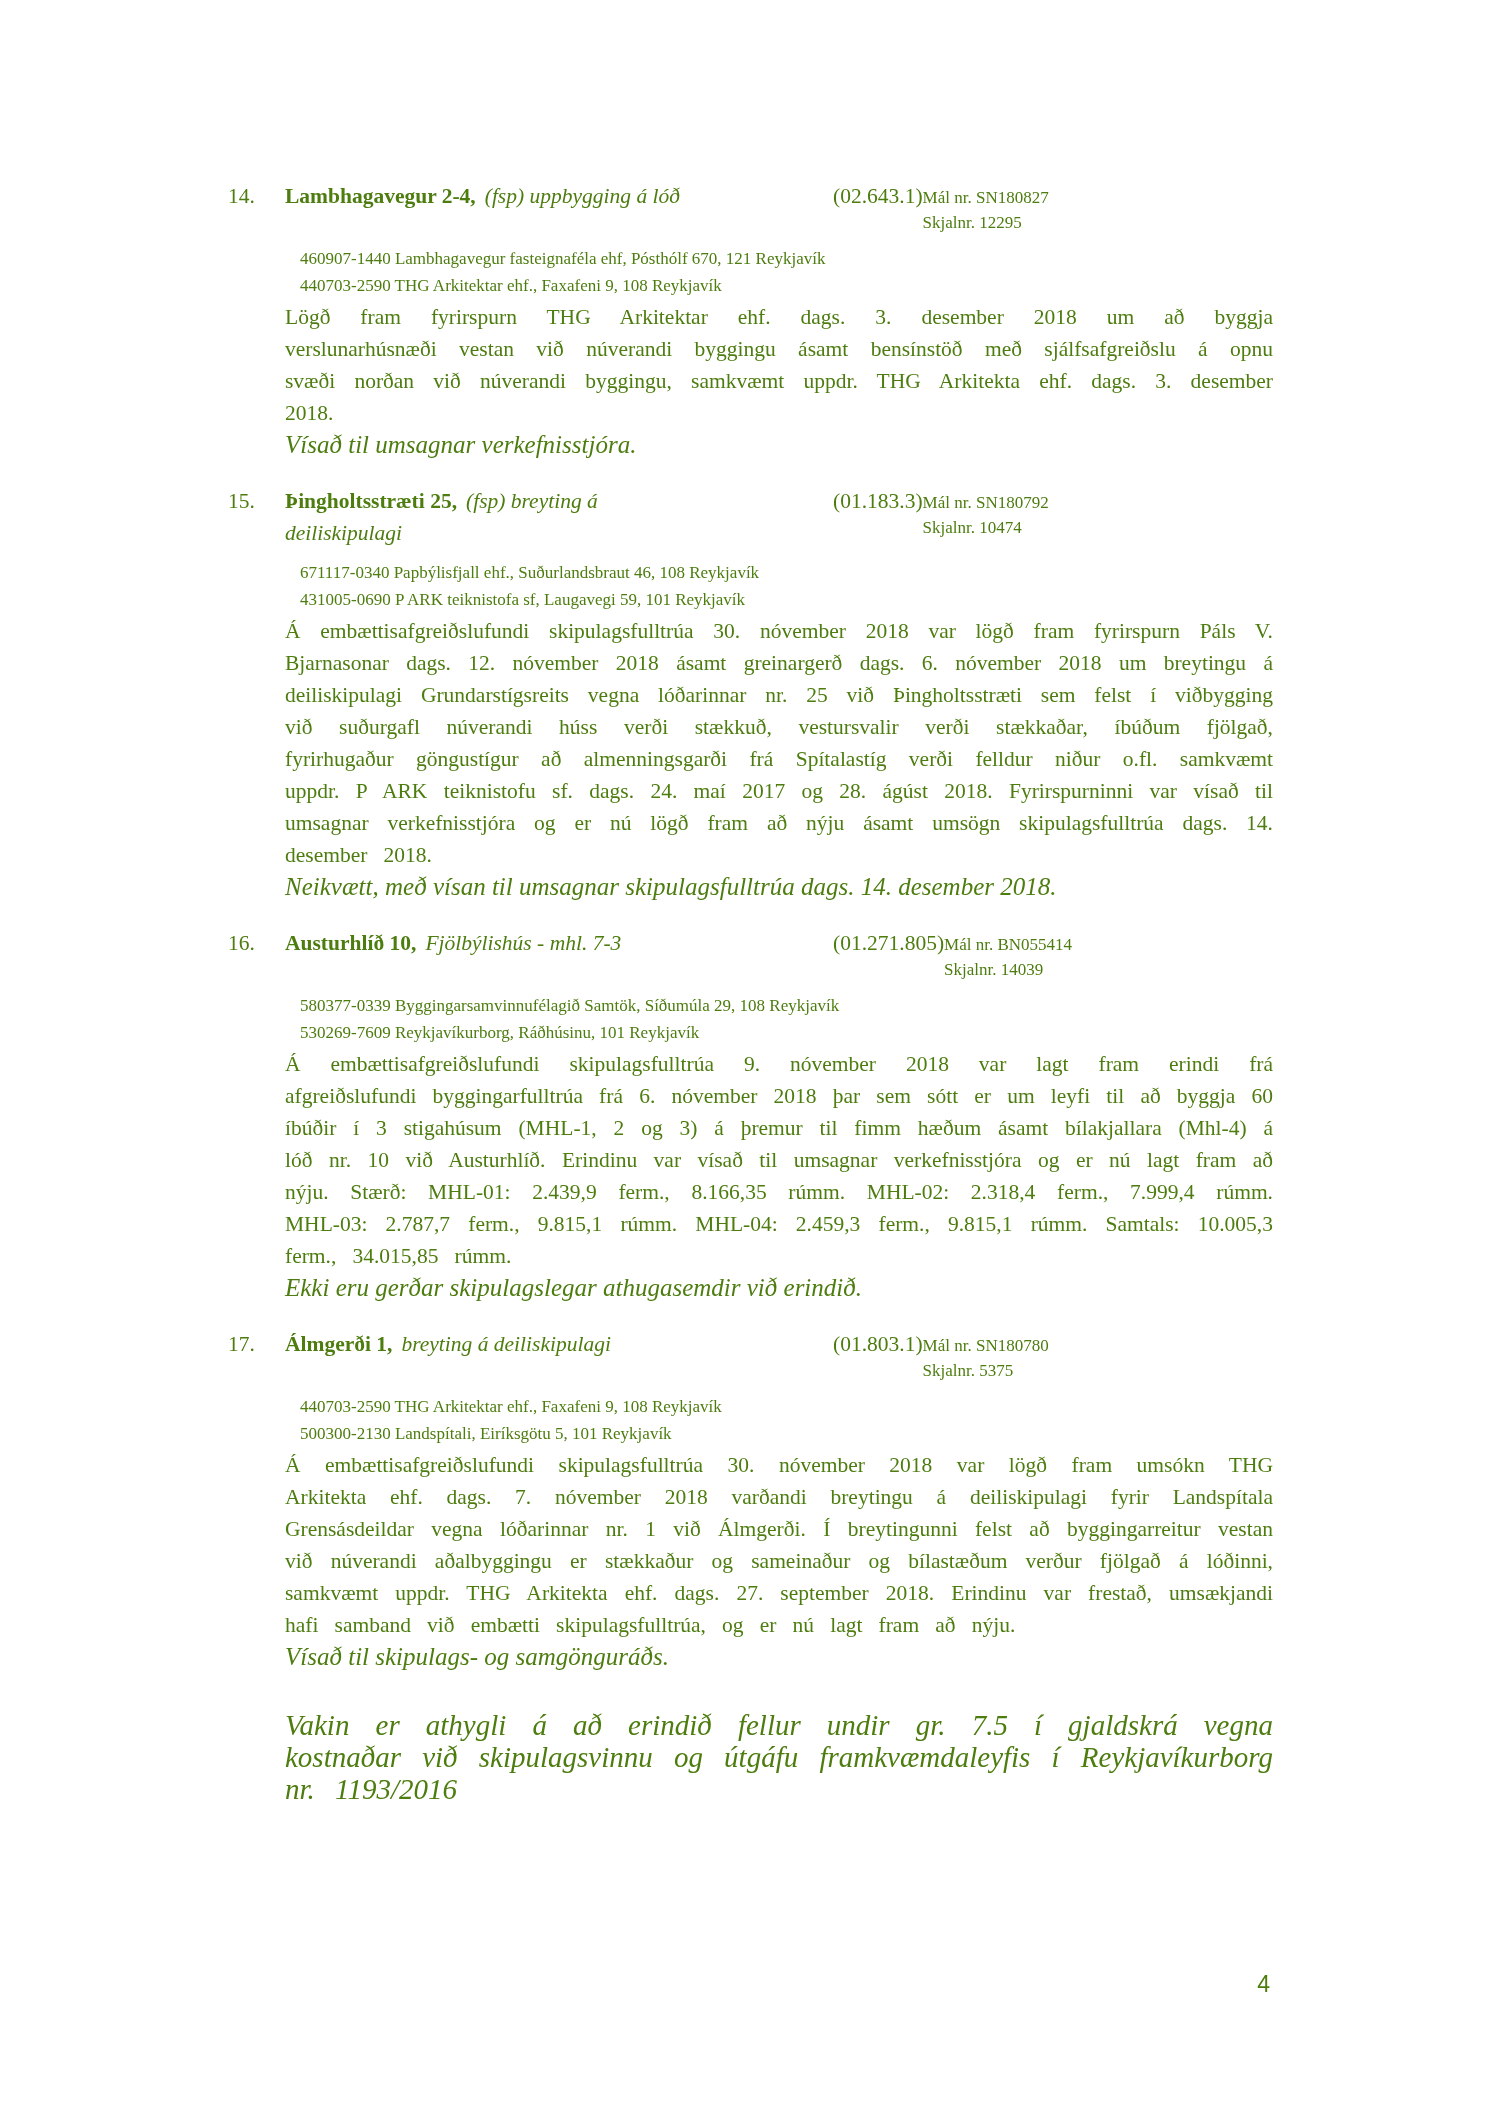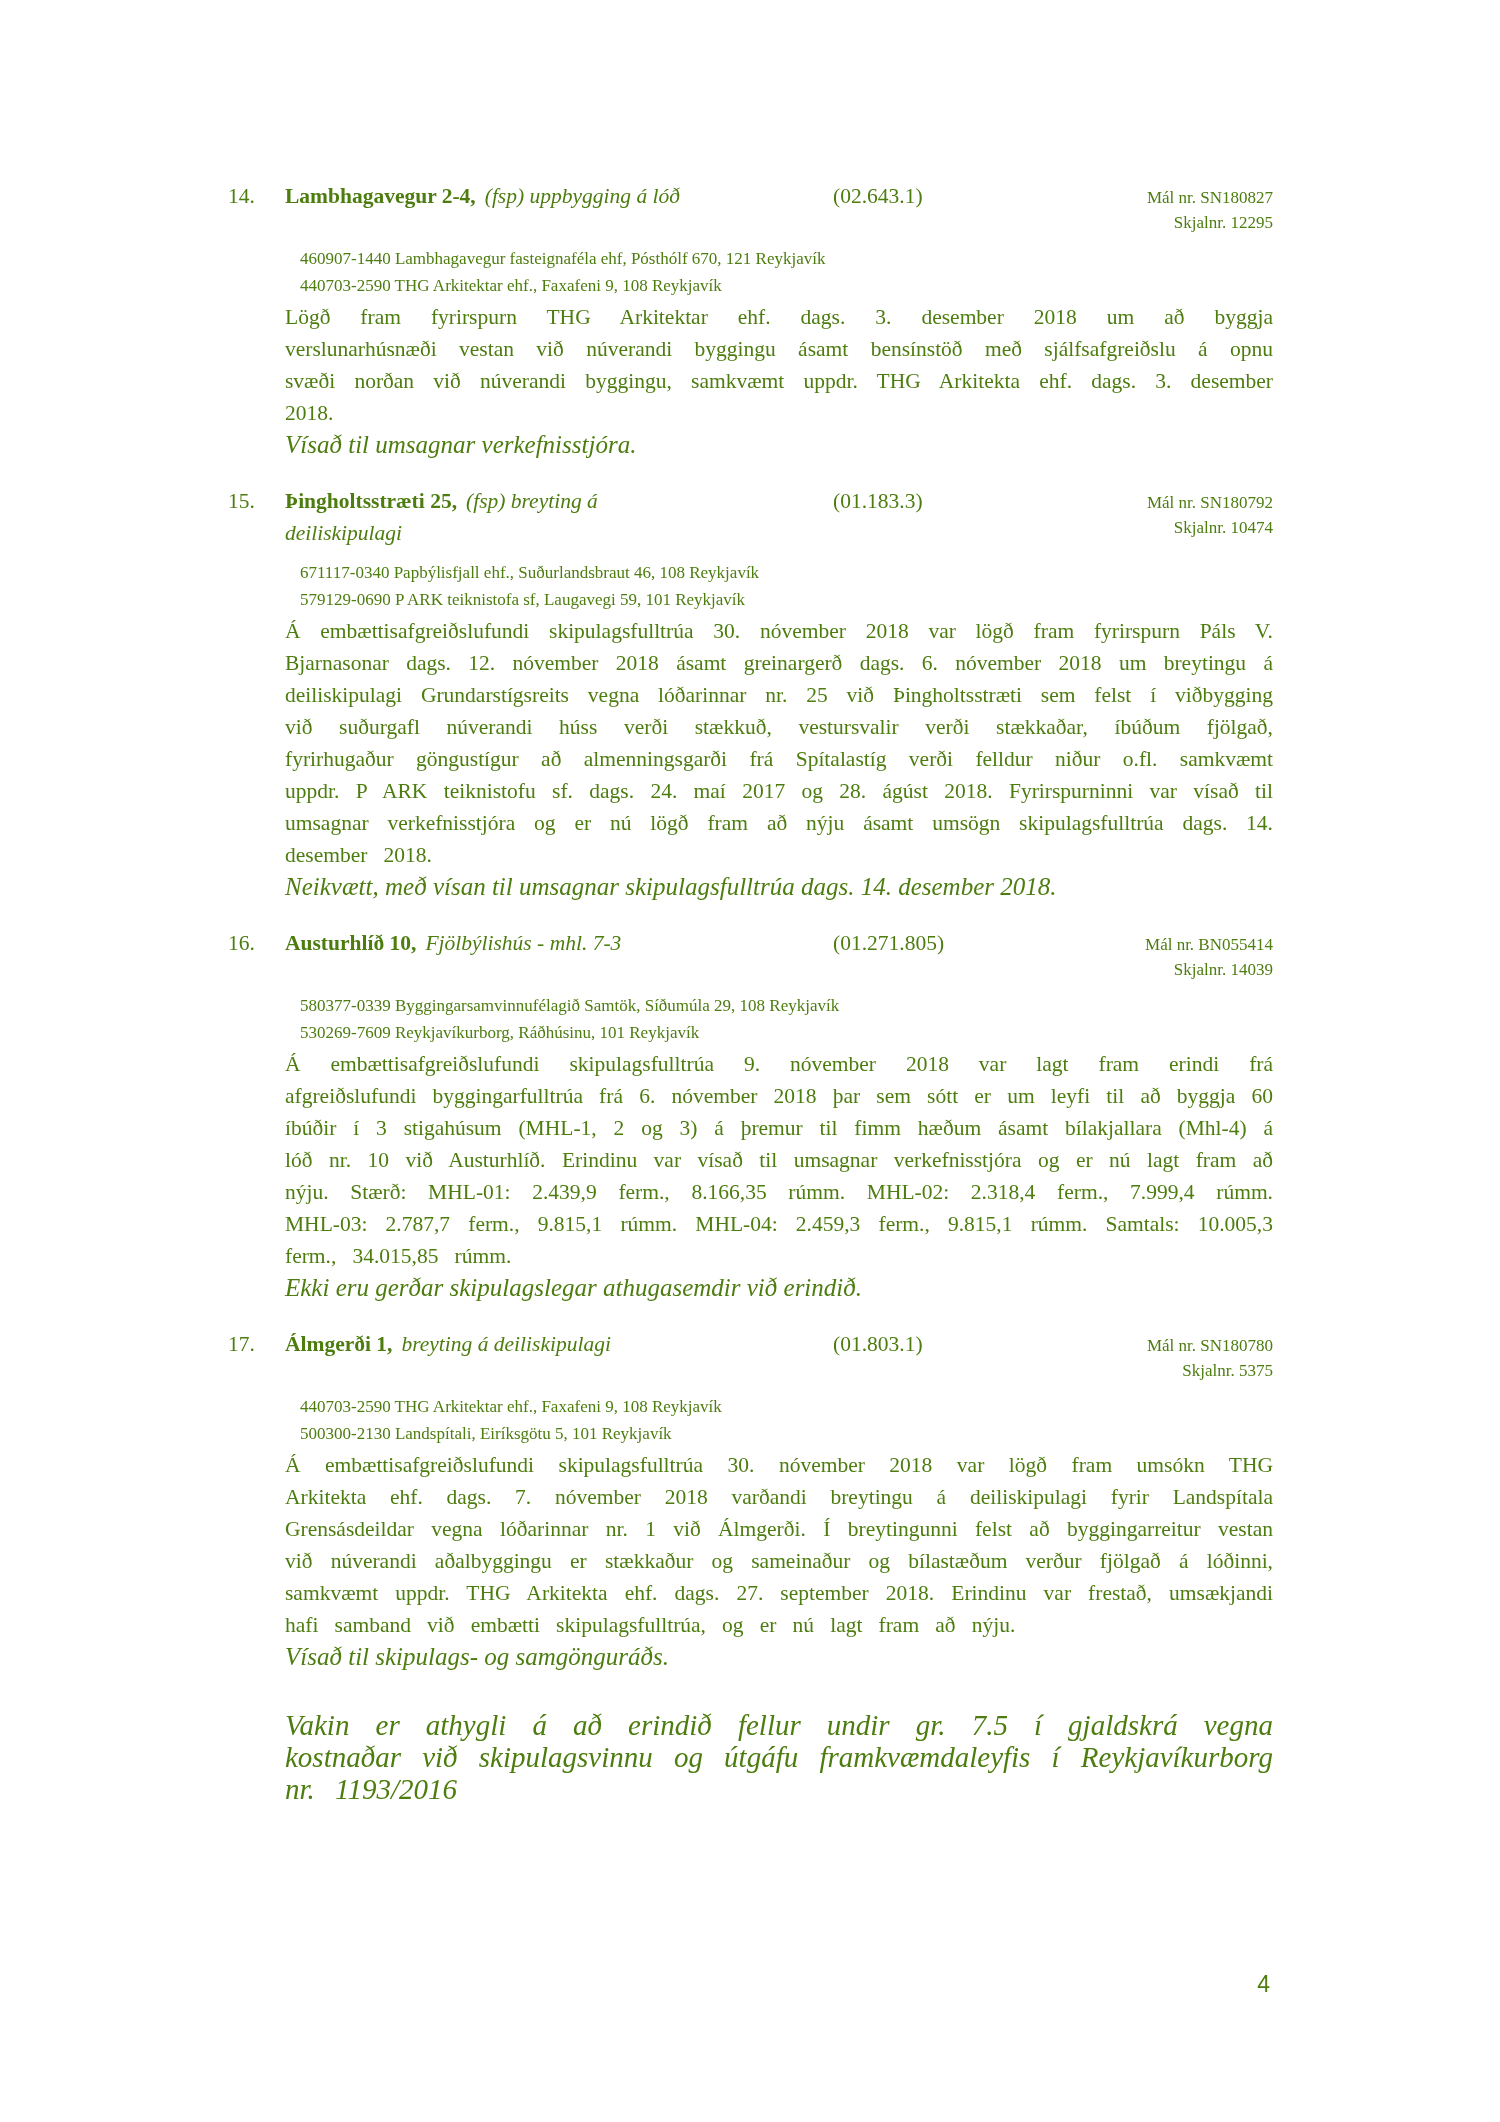--- a/index.html
+++ b/index.html
@@ -29,21 +29,21 @@
   .item-num {
     position:absolute;
     left:-57px; top:0;
     font-size:21.5px;
   }
   .item-title { display:block; }
   .t-bold { font-weight:bold; margin-right:9px; }
   .t-italic { font-style:italic; }
   .item-code { margin-left:128px; white-space:nowrap; }
   .case-ref {
-    text-align:right;
+    text-align:left;
     font-size:17px;
     line-height:25px;
     padding-top:5px;
     white-space:nowrap;
   }
   .case-ref > div { display:block; }
   .addresses {
     margin:10px 0 2px 15px;
     font-size:17px;
     line-height:27px;
@@ -106,21 +106,21 @@
         <span class="item-num">15.</span>
         <span class="item-title"><span class="t-bold">Þingholtsstræti 25,</span><span class="t-italic">(fsp) breyting á deiliskipulagi</span></span>
         <span class="item-code">(01.183.3)</span>
         <span class="case-ref">
           <div>Mál nr. SN180792</div>
           <div>Skjalnr. 10474</div>
         </span>
       </div>
       <div class="addresses">
         <div>671117-0340 Papbýlisfjall ehf., Suðurlandsbraut 46, 108 Reykjavík</div>
-        <div>579129-0690 P ARK teiknistofa sf, Laugavegi 59, 101 Reykjavík</div>
+        <div>431005-0690 P ARK teiknistofa sf, Laugavegi 59, 101 Reykjavík</div>
       </div>
       <p class="body-text">Á embættisafgreiðslufundi skipulagsfulltrúa 30. nóvember 2018 var lögð fram fyrirspurn Páls V. Bjarnasonar dags. 12. nóvember 2018 ásamt greinargerð dags. 6. nóvember 2018 um breytingu á deiliskipulagi Grundarstígsreits vegna lóðarinnar nr. 25 við Þingholtsstræti sem felst í viðbygging við suðurgafl núverandi húss verði stækkuð, vestursvalir verði stækkaðar, íbúðum fjölgað, fyrirhugaður göngustígur að almenningsgarði frá Spítalastíg verði felldur niður o.fl. samkvæmt uppdr. P ARK teiknistofu sf. dags. 24. maí 2017 og 28. ágúst 2018. Fyrirspurninni var vísað til umsagnar verkefnisstjóra og er nú lögð fram að nýju ásamt umsögn skipulagsfulltrúa dags. 14. desember 2018.</p>
       <p class="decision">Neikvætt, með vísan til umsagnar skipulagsfulltrúa dags. 14. desember 2018.</p>
     </section>
 
     <section class="item">
       <div class="item-head">
         <span class="item-num">16.</span>
         <span class="item-title"><span class="t-bold">Austurhlíð 10,</span><span class="t-italic">Fjölbýlishús - mhl. 7-3</span></span>
         <span class="item-code">(01.271.805)</span>

